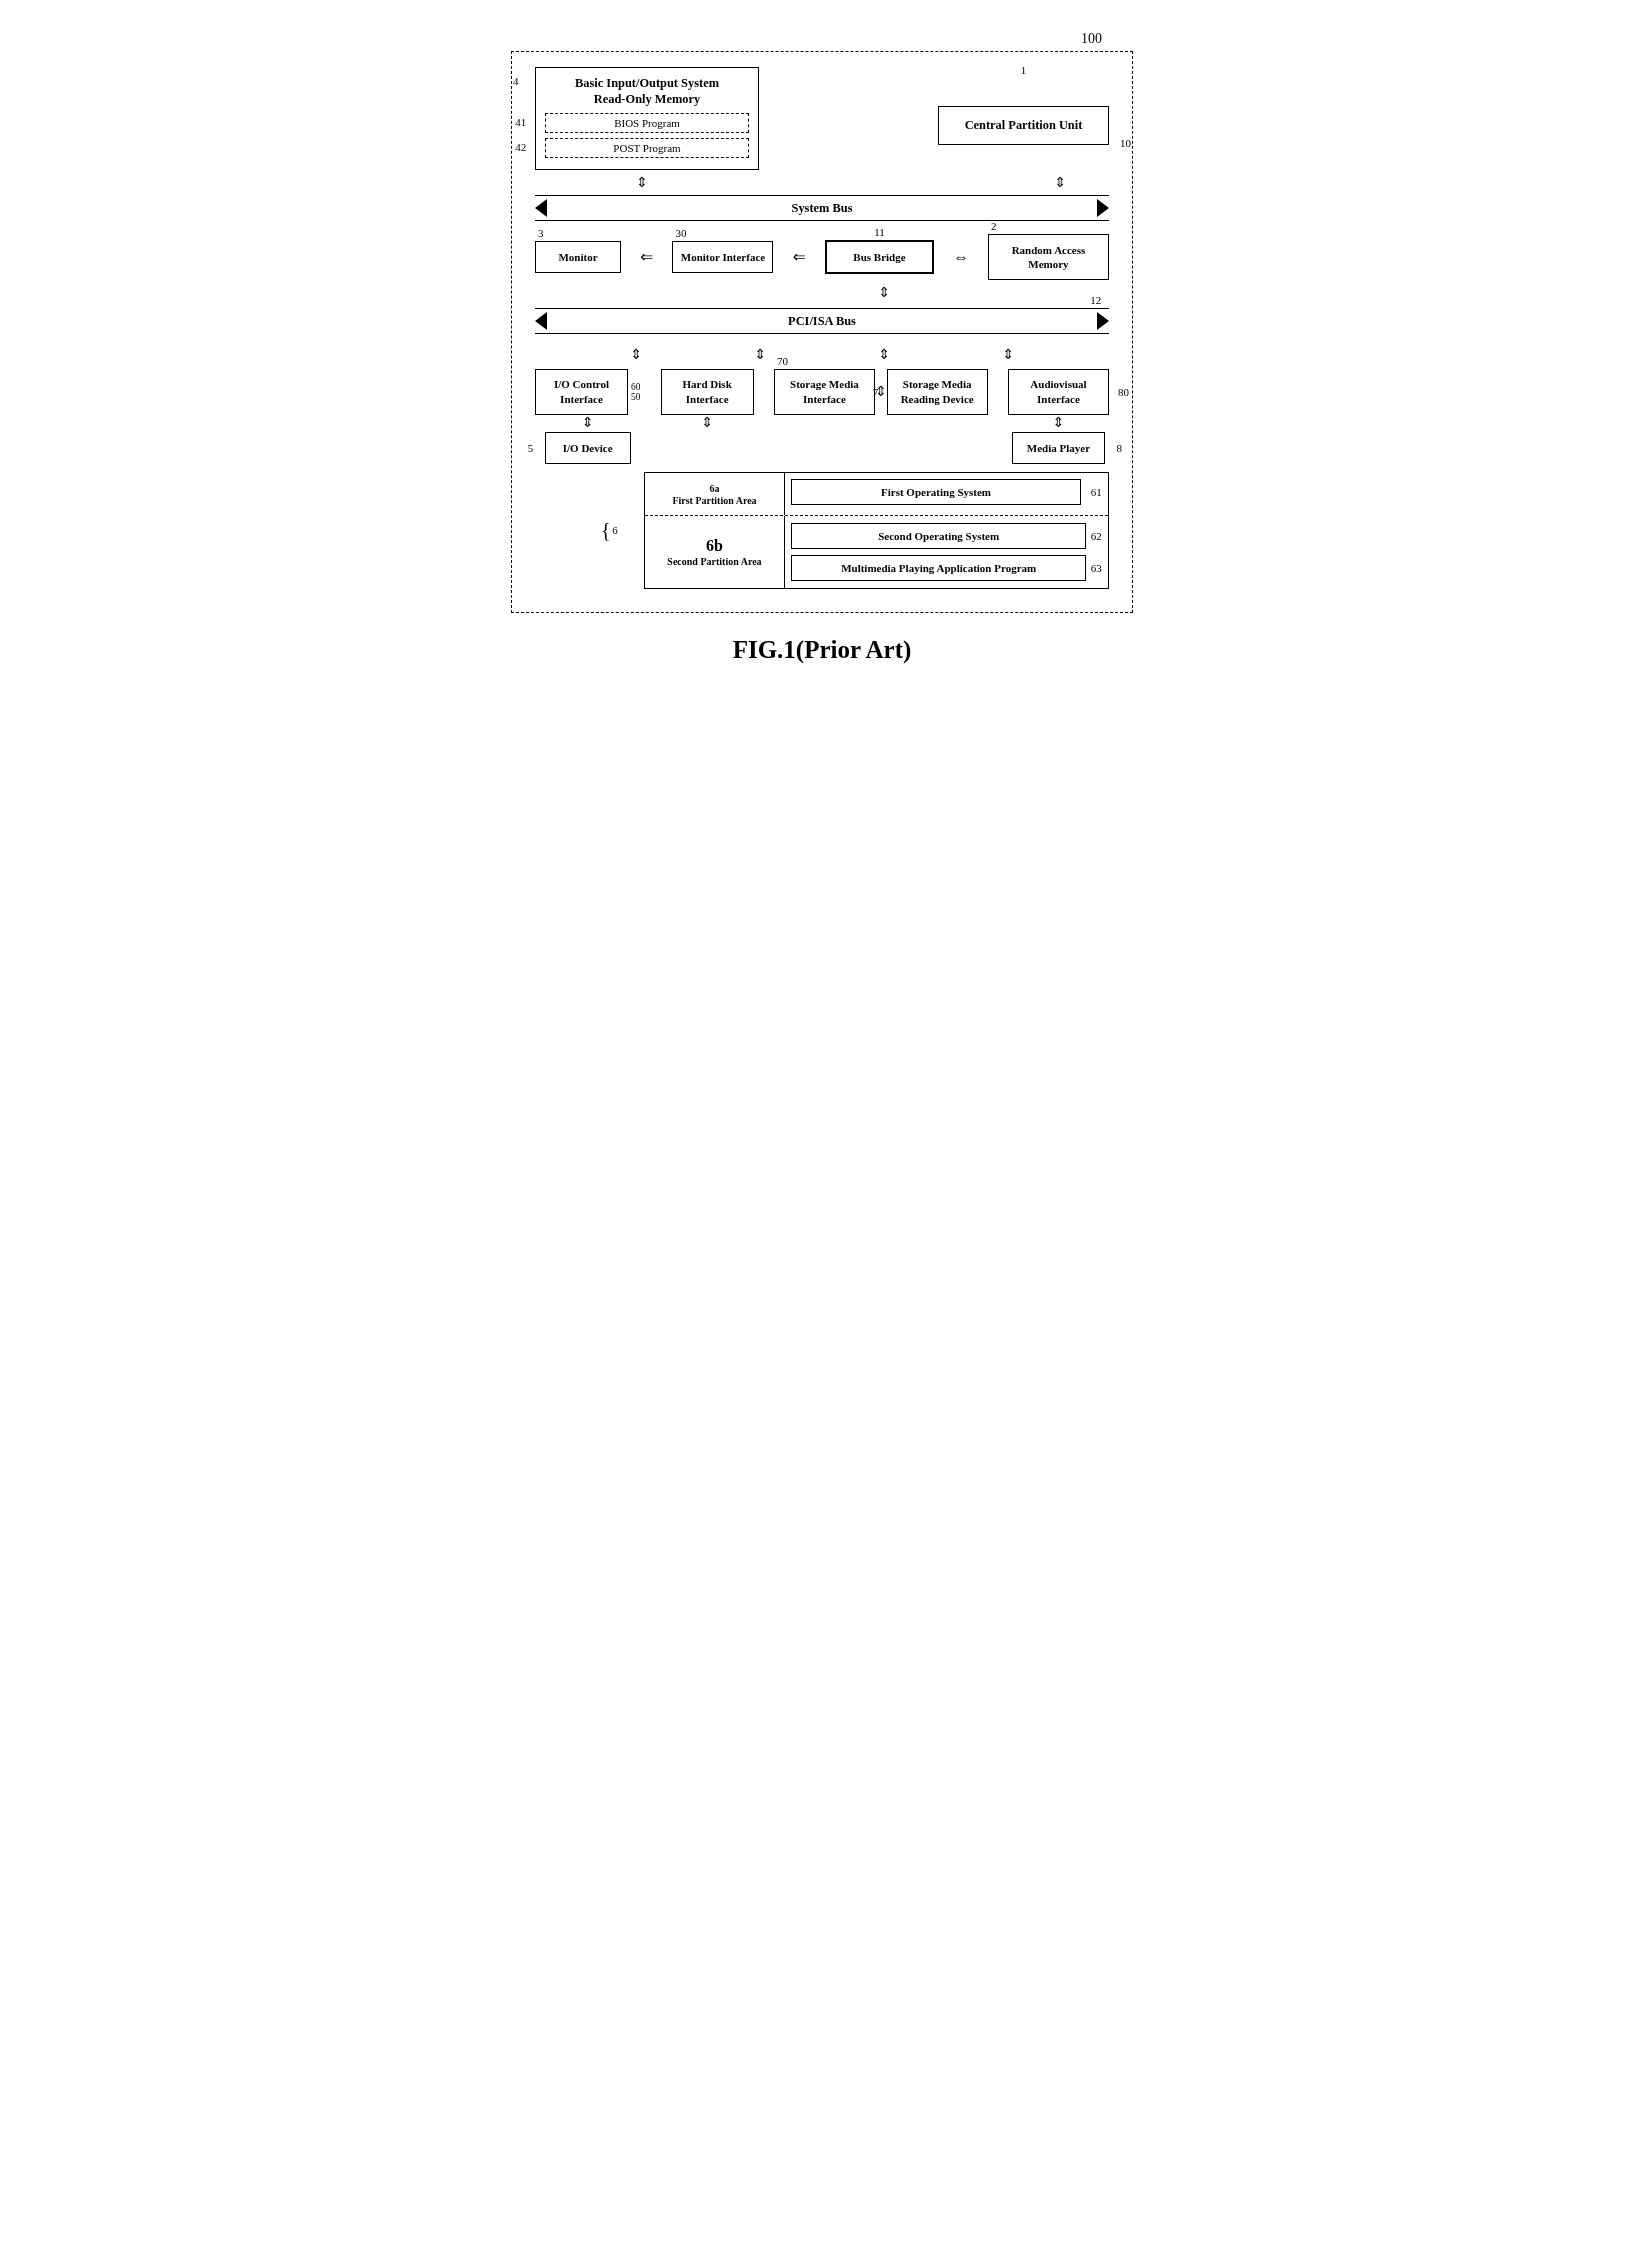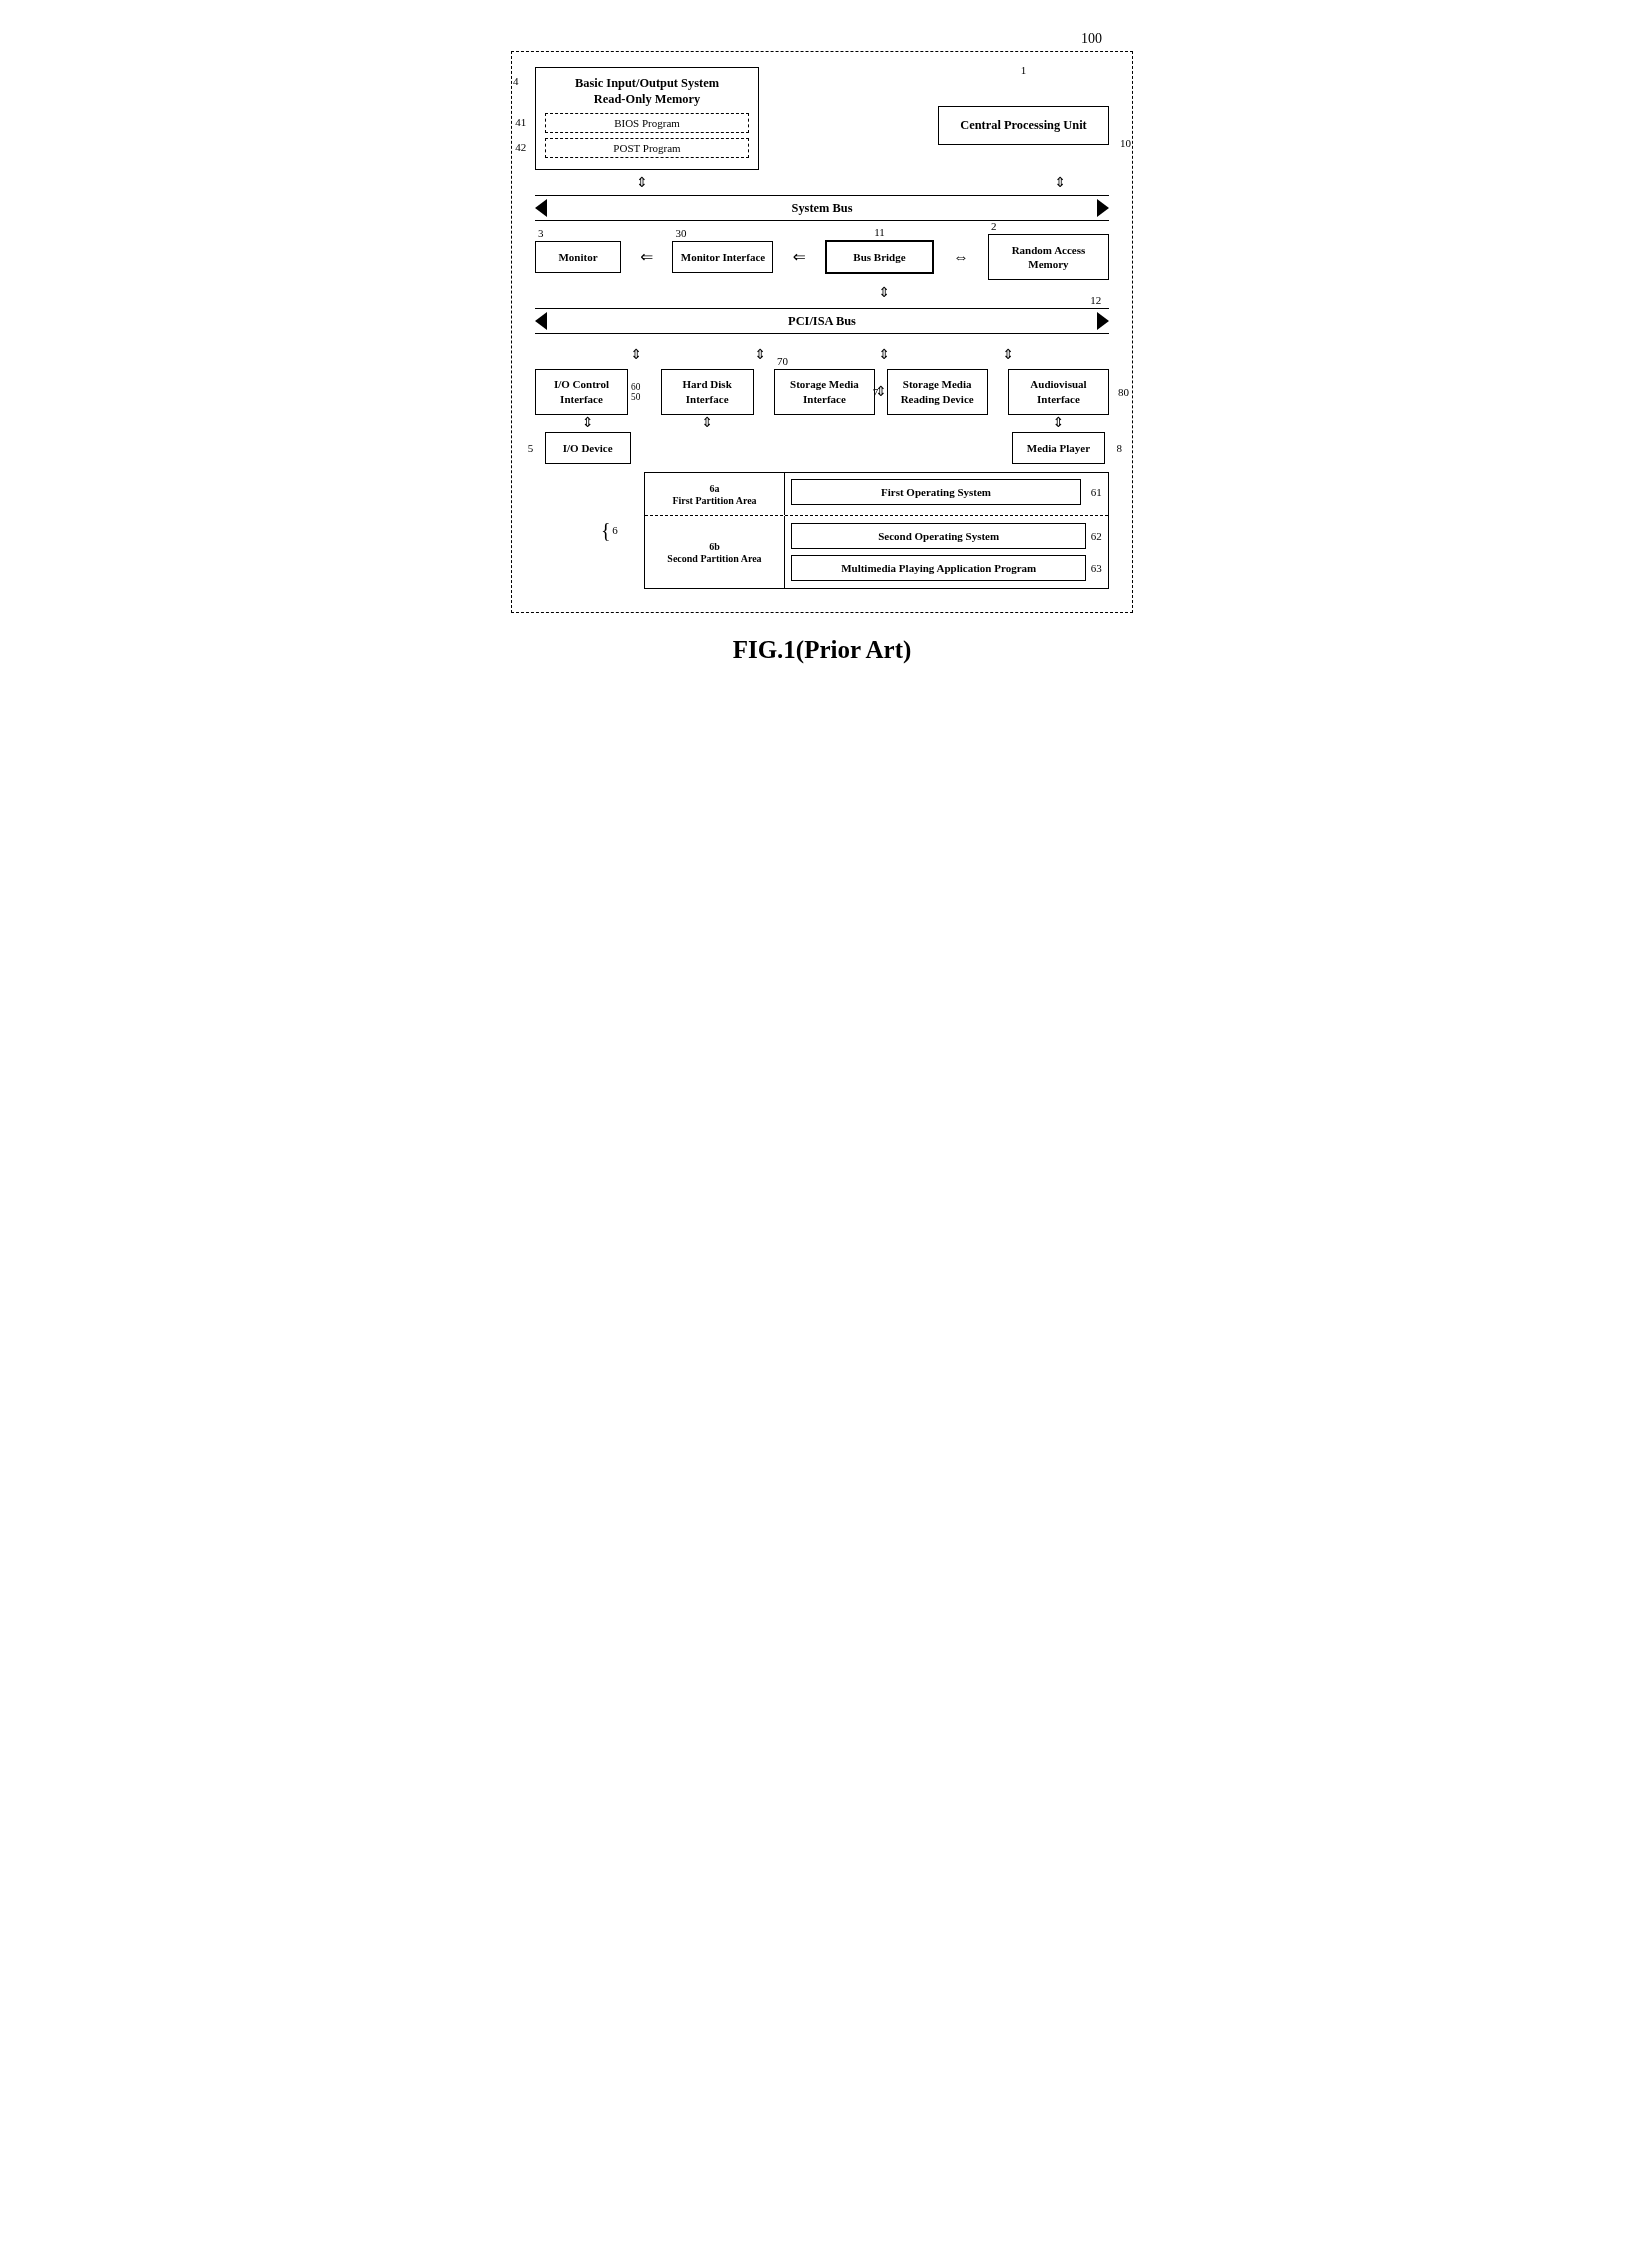--- a/index.html
+++ b/index.html
@@ -241,21 +241,21 @@
             <div class="bios-inner">
               <div class="bios-inner-label">POST Program</div>
             </div>
           </div>
         </div>
       </div>
 
       <div style="position:relative; margin-top:15.6px;">
         <span class="ref" style="position:absolute; top:-18.7px; left:50%; transform:translateX(-50%);">1</span>
         <div class="cpu-block">
-          <span>Central Processing Unit</span>
+          <span>Central Partition Unit</span>
         </div>
         <span class="ref" style="position:absolute; right:-22px; bottom:-3.9px;">10</span>
       </div>
 
     </div>
 
     <div style="display:flex; justify-content:space-between; padding:0 43px 0 101px; margin-top:4.7px;">
       <div class="v-double-arrow">⇕</div>
       <div class="v-double-arrow">⇕</div>
     </div>
@@ -412,21 +412,21 @@
                 <span>First Operating System</span>
               </div>
               <span class="ref" style="margin-left:10px;">61</span>
             </div>
           </div>
         </div>
 
         <div class="partition-bottom">
           <div class="partition-left" style="border-right: 1.2px solid #000;">
             <div>
-              <span class="ref" style="font-size:10px;">6b</span>
+              <span class="ref" style="font-size:16px;">6b</span>
               <br>
               <span style="font-size:10px;">Second Partition Area</span>
             </div>
           </div>
           <div class="partition-right">
             <div style="position:relative; display:flex; align-items:center; padding:6.2px 6.2px 3.1px;">
               <div class="os-box" style="flex:1; margin:0;">
                 <span>Second Operating System</span>
               </div>
               <span class="ref" style="margin-left:4.7px;">62</span>

